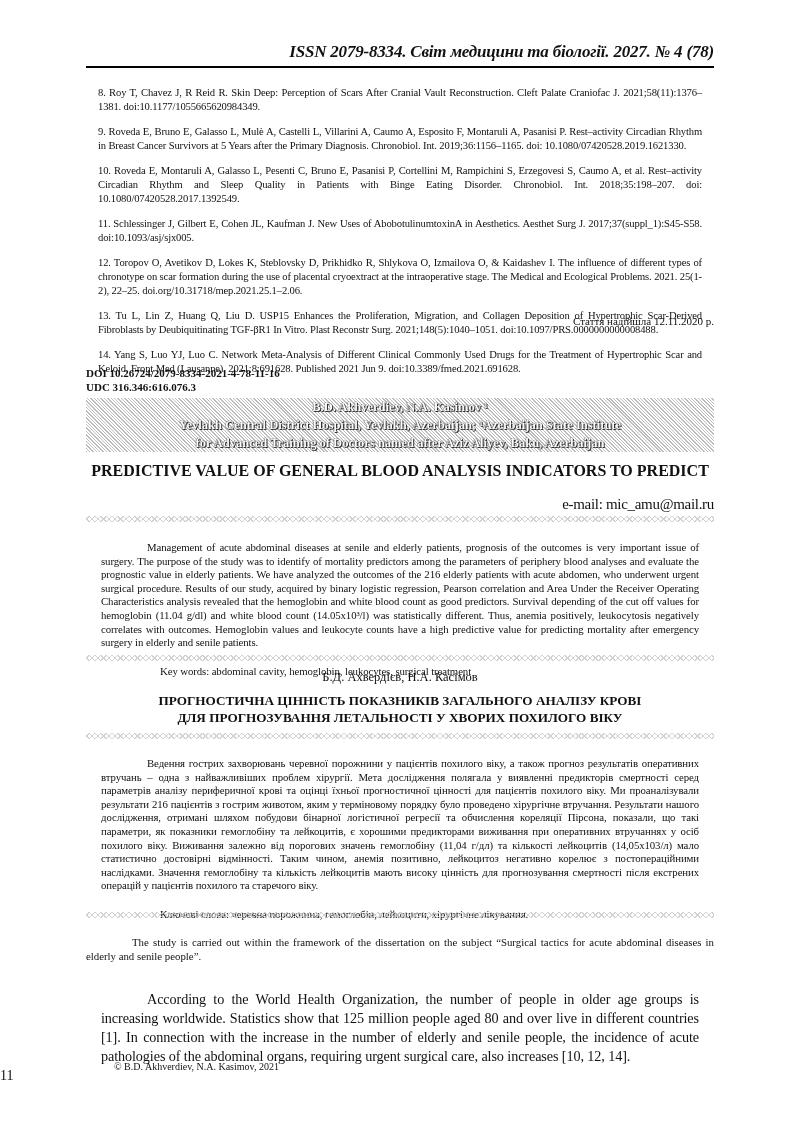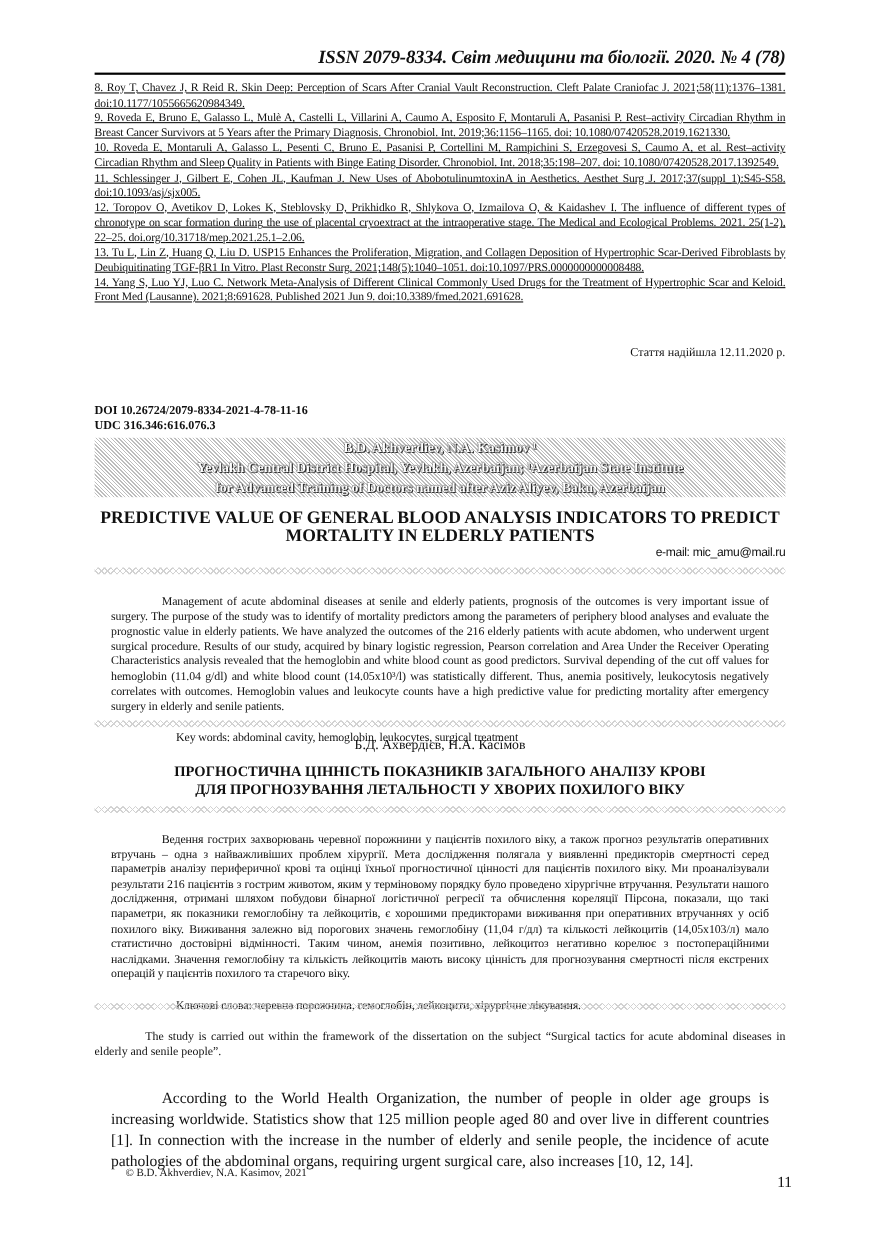--- a/index.html
+++ b/index.html
@@ -7,55 +7,55 @@
       width: 800px; height: 1132px; position: relative; overflow: hidden;
       font-family: "Liberation Serif", "DejaVu Serif", serif; color: #111;
     }
     .header {
       position: absolute; left: 86px; top: 42px; width: 628px; text-align: right;
       font-style: italic; font-weight: bold; font-size: 17px; letter-spacing: -0.2px;
       line-height: 20px;
     }
     .header-rule { position: absolute; left: 86px; top: 66px; width: 628px; height: 0; border-top: 2px solid #000; }
     .refs { position: absolute; left: 86px; top: 74px; width: 628px; font-size: 10.6px; line-height: 13.6px; text-align: justify; letter-spacing: -0.15px; }
-    .refs p { margin: 0; text-decoration: underline; }
+    .refs p { margin: 12px; }
     .received { position: absolute; left: 86px; top: 315px; width: 628px; text-align: right; font-size: 11px; }
     .doi { position: absolute; left: 86px; top: 366px; font-size: 11px; font-weight: bold; line-height: 14px; }
     .authors-box {
       position: absolute; left: 86px; top: 398px; width: 628px; height: 54px;
       background: repeating-linear-gradient(45deg, #bdbdbd 0 1px, #ffffff 1px 2.4px);
       text-align: center; font-weight: bold; font-size: 12.5px; line-height: 17px;
       color: #fff; text-shadow: 0 0 1px #222, 0 0 1px #222, 1px 1px 0 #333;
     }
     .authors-box div { padding-top: 1px; }
     .title-en { position: absolute; left: 86px; top: 462px; width: 628px; text-align: center; font-weight: bold; font-size: 16px; line-height: 17px; }
-    .email { position: absolute; left: 86px; top: 496px; width: 628px; text-align: right; font-size: 11px; font-family: Liberation Sans, sans-serif; letter-spacing: -0.3px; }
+    .email { position: absolute; left: 86px; top: 496px; width: 628px; text-align: right; font-size: 15px; font-family: Liberation Serif, serif; letter-spacing: -0.3px; }
     .wave {
       position: absolute; left: 86px; width: 628px; height: 6px;
       background-image: repeating-linear-gradient(135deg, transparent 0 2px, #c8c8c8 2px 3px, transparent 3px 4px),
                         repeating-linear-gradient(45deg, transparent 0 2px, #c8c8c8 2px 3px, transparent 3px 4px);
       opacity: 0.8;
     }
     .abstract { position: absolute; left: 86px; width: 628px; font-size: 10.8px; line-height: 13.6px; text-align: justify; letter-spacing: -0.1px; }
     .abstract p { margin: 15px; text-indent: 46px; }
     .kw { padding-left: 46px; }
     .kw b { font-weight: normal; margin-left: 28px; }
     .ua-authors { position: absolute; left: 86px; top: 670px; width: 628px; text-align: center; font-weight: normal; font-size: 12.5px; }
     .title-ua { position: absolute; left: 86px; top: 692px; width: 628px; text-align: center; font-weight: bold; font-size: 13.2px; line-height: 17px; }
     .note { position: absolute; left: 86px; top: 935px; width: 628px; font-size: 10.8px; line-height: 14px; text-align: justify; }
     .note span.indent { display: inline-block; width: 46px; }
     .body-text { position: absolute; left: 86px; top: 975px; width: 628px; font-size: 14.2px; line-height: 19px; text-align: justify; letter-spacing: -0.1px; }
     .body-text p { margin: 15px; text-indent: 46px; }
     .copyright { position: absolute; left: 86px; top: 1061px; font-size: 10px; padding-left: 28px; }
-    .page-num { position: absolute; left: 0; top: 1068px; width: 720px; text-align: right; font-size: 14px; }
+    .page-num { position: absolute; left: 0; top: 1068px; width: 720px; text-align: left; font-size: 14px; }
   </style>
 </head>
 <body>
 
-<div class="header">ISSN 2079-8334. Світ медицини та біології. 2020. № 4 (78)</div>
+<div class="header">ISSN 2079-8334. Світ медицини та біології. 2027. № 4 (78)</div>
 <div class="header-rule"></div>
 
 <div class="refs">
   <p>8. Roy T, Chavez J, R Reid R. Skin Deep: Perception of Scars After Cranial Vault Reconstruction. Cleft Palate Craniofac J. 2021;58(11):1376–1381. doi:10.1177/1055665620984349.</p>
   <p>9. Roveda E, Bruno E, Galasso L, Mulè A, Castelli L, Villarini A, Caumo A, Esposito F, Montaruli A, Pasanisi P. Rest–activity Circadian Rhythm in Breast Cancer Survivors at 5 Years after the Primary Diagnosis. Chronobiol. Int. 2019;36:1156–1165. doi: 10.1080/07420528.2019.1621330.</p>
   <p>10. Roveda E, Montaruli A, Galasso L, Pesenti C, Bruno E, Pasanisi P, Cortellini M, Rampichini S, Erzegovesi S, Caumo A, et al. Rest–activity Circadian Rhythm and Sleep Quality in Patients with Binge Eating Disorder. Chronobiol. Int. 2018;35:198–207. doi: 10.1080/07420528.2017.1392549.</p>
   <p>11. Schlessinger J, Gilbert E, Cohen JL, Kaufman J. New Uses of AbobotulinumtoxinA in Aesthetics. Aesthet Surg J. 2017;37(suppl_1):S45-S58. doi:10.1093/asj/sjx005.</p>
   <p>12. Toropov O, Avetikov D, Lokes K, Steblovsky D, Prikhidko R, Shlykova O, Izmailova O, &amp; Kaidashev I. The influence of different types of chronotype on scar formation during the use of placental cryoextract at the intraoperative stage. The Medical and Ecological Problems. 2021. 25(1-2), 22–25. doi.org/10.31718/mep.2021.25.1–2.06.</p>
   <p>13. Tu L, Lin Z, Huang Q, Liu D. USP15 Enhances the Proliferation, Migration, and Collagen Deposition of Hypertrophic Scar-Derived Fibroblasts by Deubiquitinating TGF-βR1 In Vitro. Plast Reconstr Surg. 2021;148(5):1040–1051. doi:10.1097/PRS.0000000000008488.</p>
   <p>14. Yang S, Luo YJ, Luo C. Network Meta-Analysis of Different Clinical Commonly Used Drugs for the Treatment of Hypertrophic Scar and Keloid. Front Med (Lausanne). 2021;8:691628. Published 2021 Jun 9. doi:10.3389/fmed.2021.691628.</p>
@@ -69,21 +69,20 @@
 </div>
 
 <div class="authors-box">
   <div>B.D. Akhverdiev, N.A. Kasimov ¹</div>
   <div>Yevlakh Central District Hospital, Yevlakh, Azerbaijan;  ¹Azerbaijan State Institute</div>
   <div>for Advanced Training of Doctors named after Aziz Aliyev, Baku, Azerbaijan</div>
 </div>
 
 <div class="title-en">
   <div>PREDICTIVE VALUE OF GENERAL BLOOD ANALYSIS INDICATORS TO PREDICT</div>
-  <div>MORTALITY IN ELDERLY PATIENTS</div>
 </div>
 
 <div class="email">e-mail: mic_amu@mail.ru</div>
 
 <div class="wave" style="top:516px"></div>
 
 <div class="abstract" style="top:526px">
   <p>Management of acute abdominal diseases at senile and elderly patients, prognosis of the outcomes is very important issue of surgery. The purpose of the study was to identify of mortality predictors among the parameters of periphery blood analyses and evaluate the prognostic value in elderly patients. We have analyzed the outcomes of the 216 elderly patients with acute abdomen, who underwent urgent surgical procedure. Results of our study, acquired by binary logistic regression, Pearson correlation and Area Under the Receiver Operating Characteristics analysis revealed that the hemoglobin and white blood count as good predictors. Survival depending of the cut off values for hemoglobin (11.04 g/dl) and white blood count (14.05x10³/l) was statistically different. Thus, anemia positively, leukocytosis negatively correlates with outcomes. Hemoglobin values and leukocyte counts have a high predictive value for predicting mortality after emergency surgery in elderly and senile patients.</p>
   <div class="kw"><b>Key words:</b><span> abdominal cavity, hemoglobin, leukocytes, surgical treatment</span></div>
 </div>

